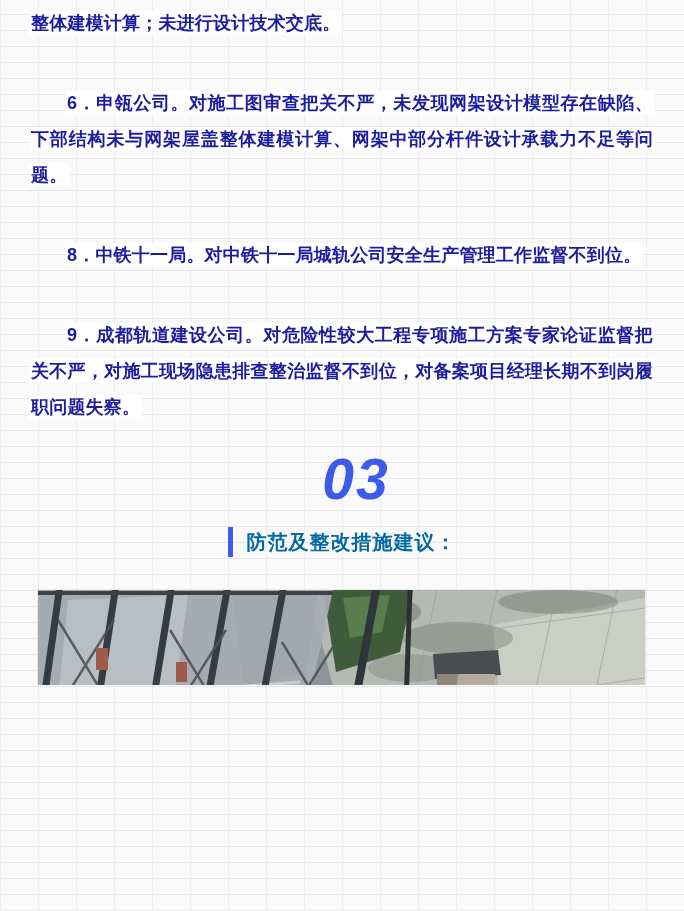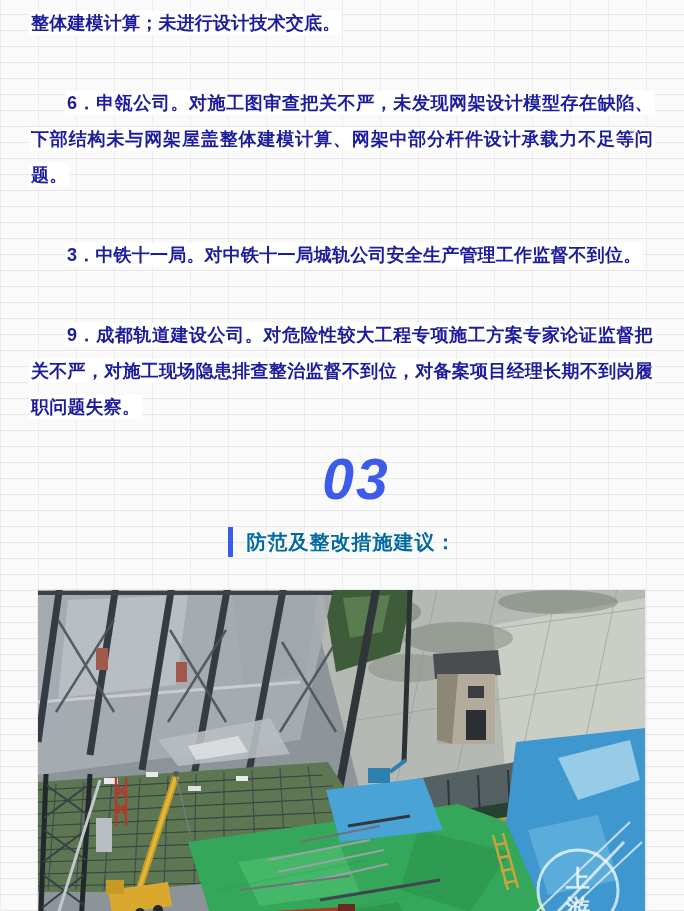--- a/index.html
+++ b/index.html
@@ -4,21 +4,21 @@
 <style>
   html,body{margin:0;padding:0;}
   body{
     width:684px;height:911px;overflow:hidden;
     font-family:"Liberation Sans","DejaVu Sans",sans-serif;
     background-color:#fafafb;
     background-image:
       repeating-linear-gradient(0deg,#e7e7eb 0 1px,rgba(0,0,0,0) 1px 16px),
       repeating-linear-gradient(90deg,#ededf1 0 1px,rgba(0,0,0,0) 1px 38px);
   }
-  .page{position:relative;width:684px;height:911px;overflow:hidden;}
+  .page{position:relative;width:684px;height:685px;overflow:hidden;}
   .content{padding:5px 29px 0 29px;}
   p.body-par{
     margin:0;
     font-size:18px;font-weight:bold;color:#1c1c9e;
     line-height:36px;letter-spacing:.2px;
     text-align:justify;
   }
   p.body-par.indent{text-indent:2em;margin-top:44px;}
   p.body-par .hl{
     background:#ffffff;
@@ -57,21 +57,21 @@
   .photo-wrap svg{display:block;}
 </style>
 </head>
 <body>
 
 <div class="page">
 
   <div class="content">
     <p class="body-par"><span class="hl">整体建模计算；未进行设计技术交底。</span></p>
     <p class="body-par indent"><span class="hl">6．申瓴公司。对施工图审查把关不严，未发现网架设计模型存在缺陷、下部结构未与网架屋盖整体建模计算、网架中部分杆件设计承载力不足等问题。</span></p>
-    <p class="body-par indent"><span class="hl">3．中铁十一局。对中铁十一局城轨公司安全生产管理工作监督不到位。</span></p>
+    <p class="body-par indent"><span class="hl">8．中铁十一局。对中铁十一局城轨公司安全生产管理工作监督不到位。</span></p>
     <p class="body-par indent"><span class="hl">9．成都轨道建设公司。对危险性较大工程专项施工方案专家论证监督把关不严，对施工现场隐患排查整治监督不到位，对备案项目经理长期不到岗履职问题失察。</span></p>
   </div>
 
   <div class="section-number">03</div>
 
   <div class="section-header">
     <span class="inner">
       <span class="bar"></span>
       <span class="title">防范及整改措施建议：</span>
     </span>

